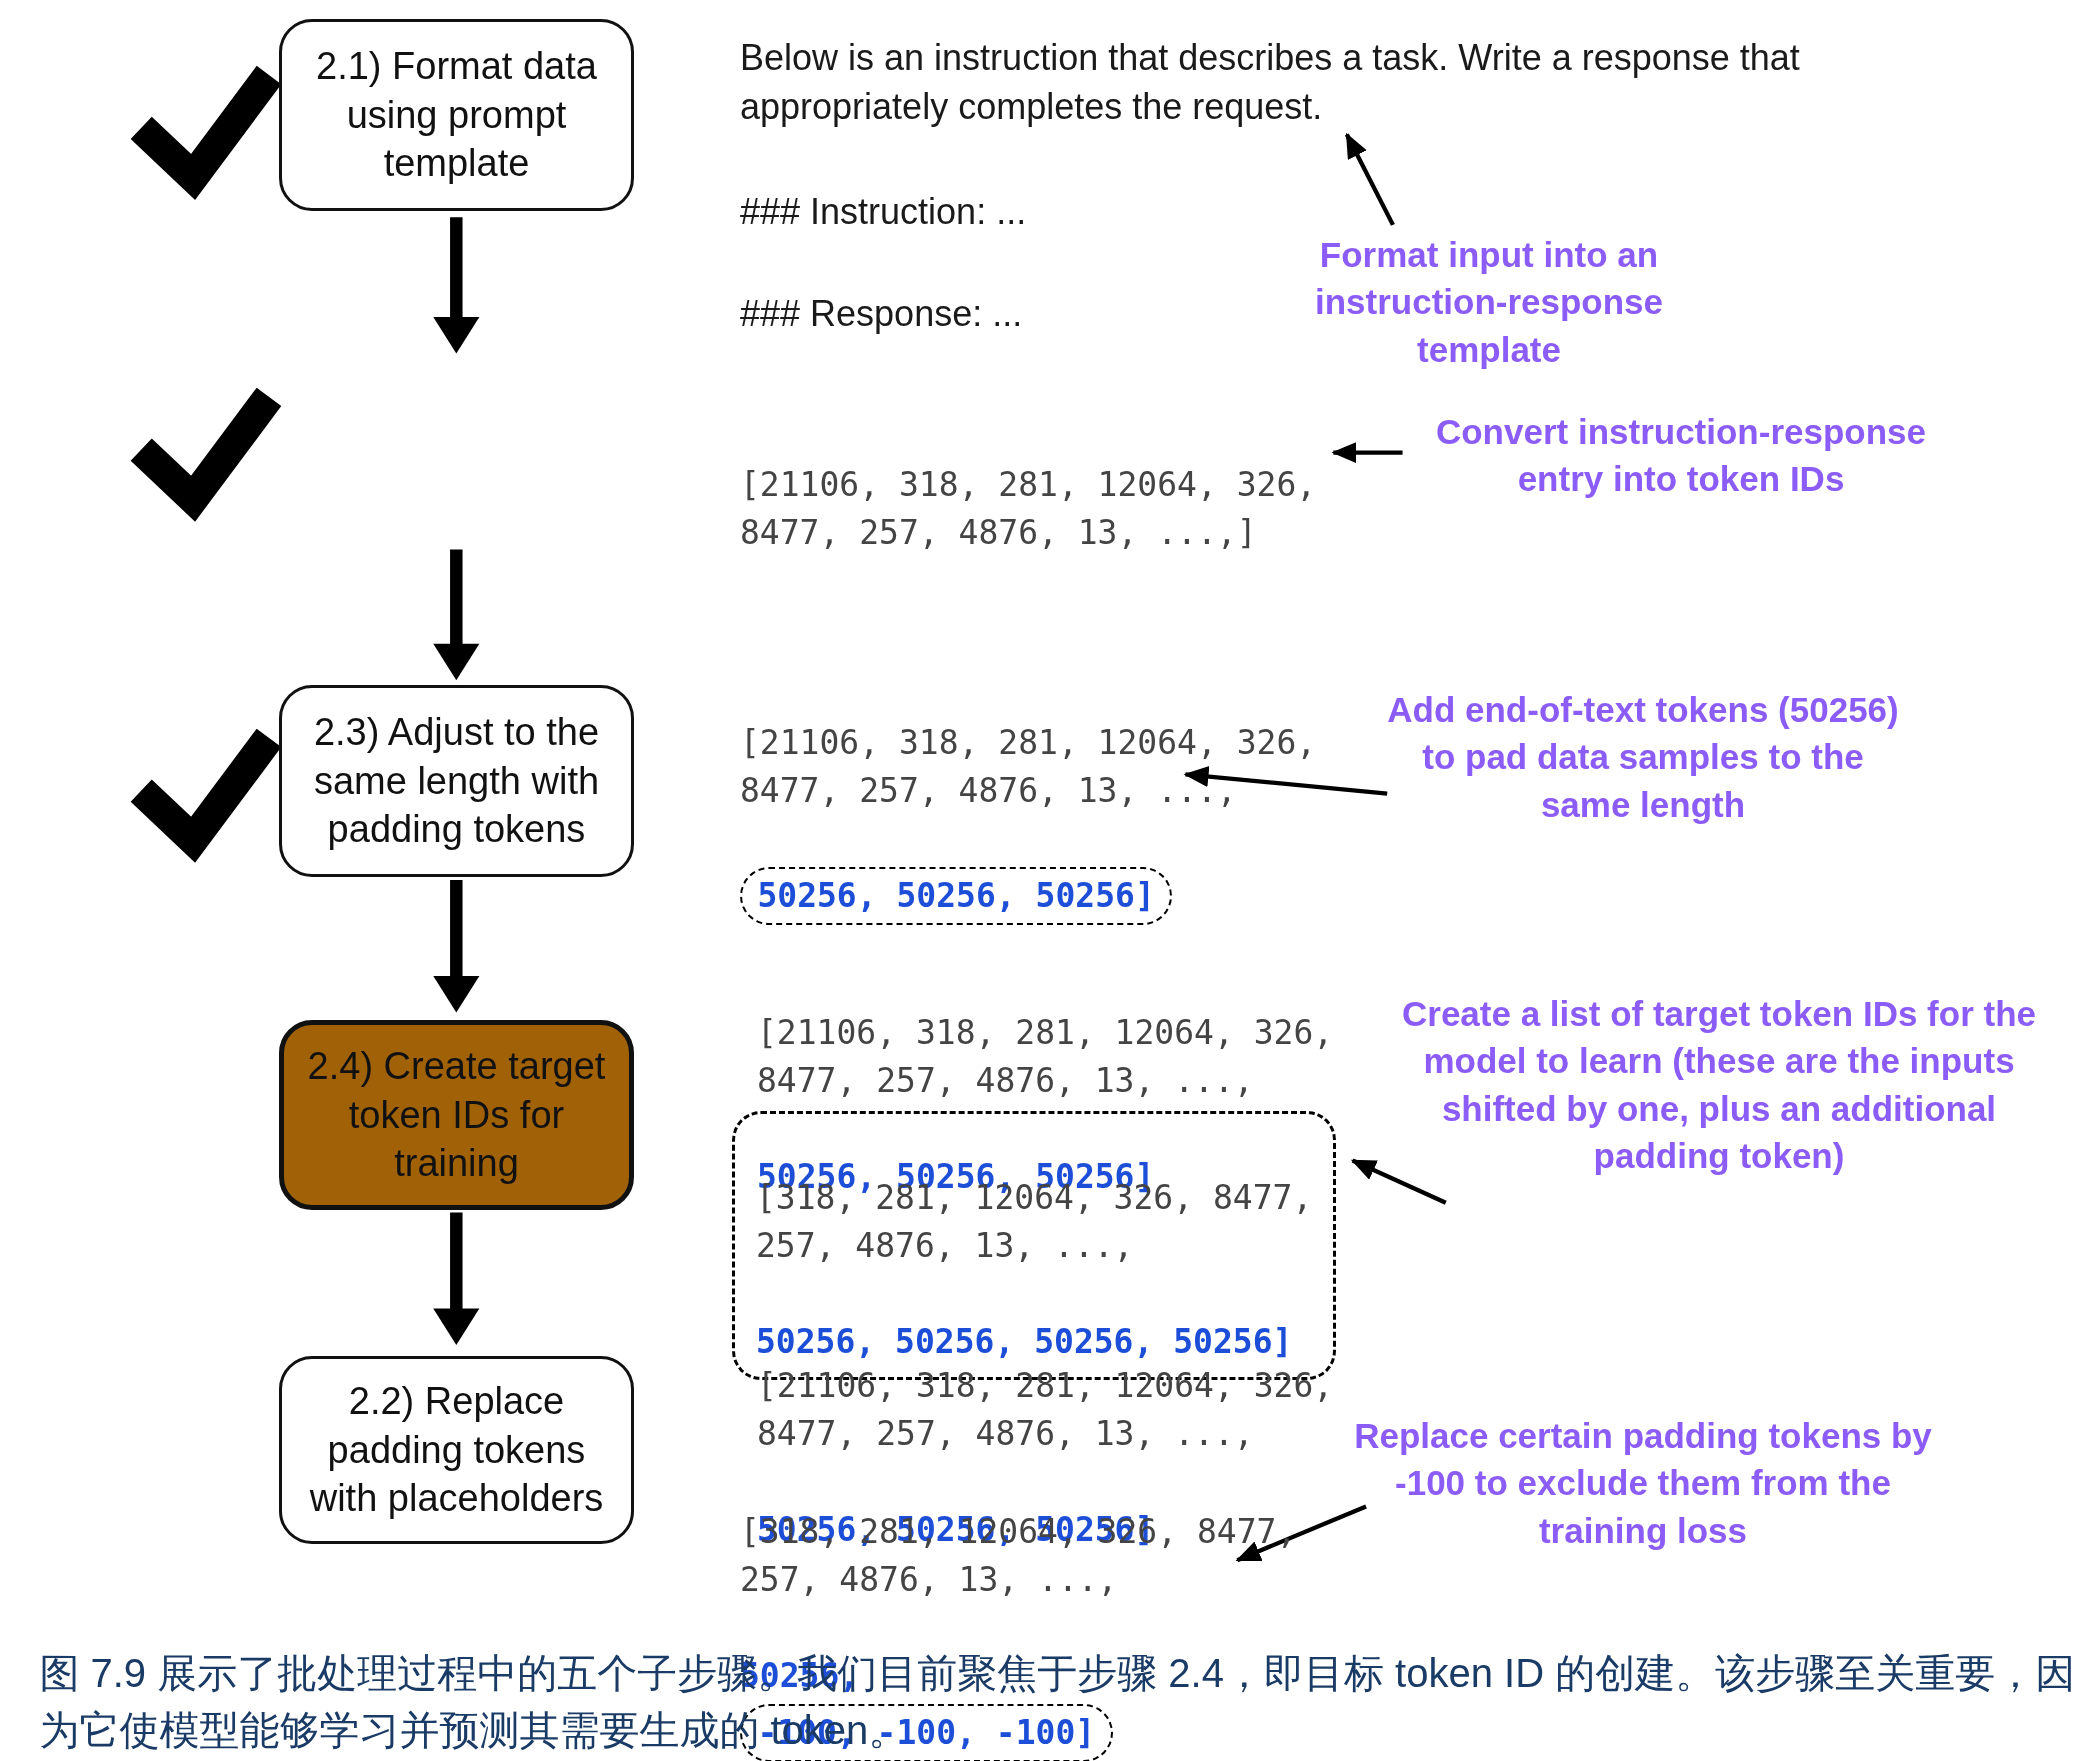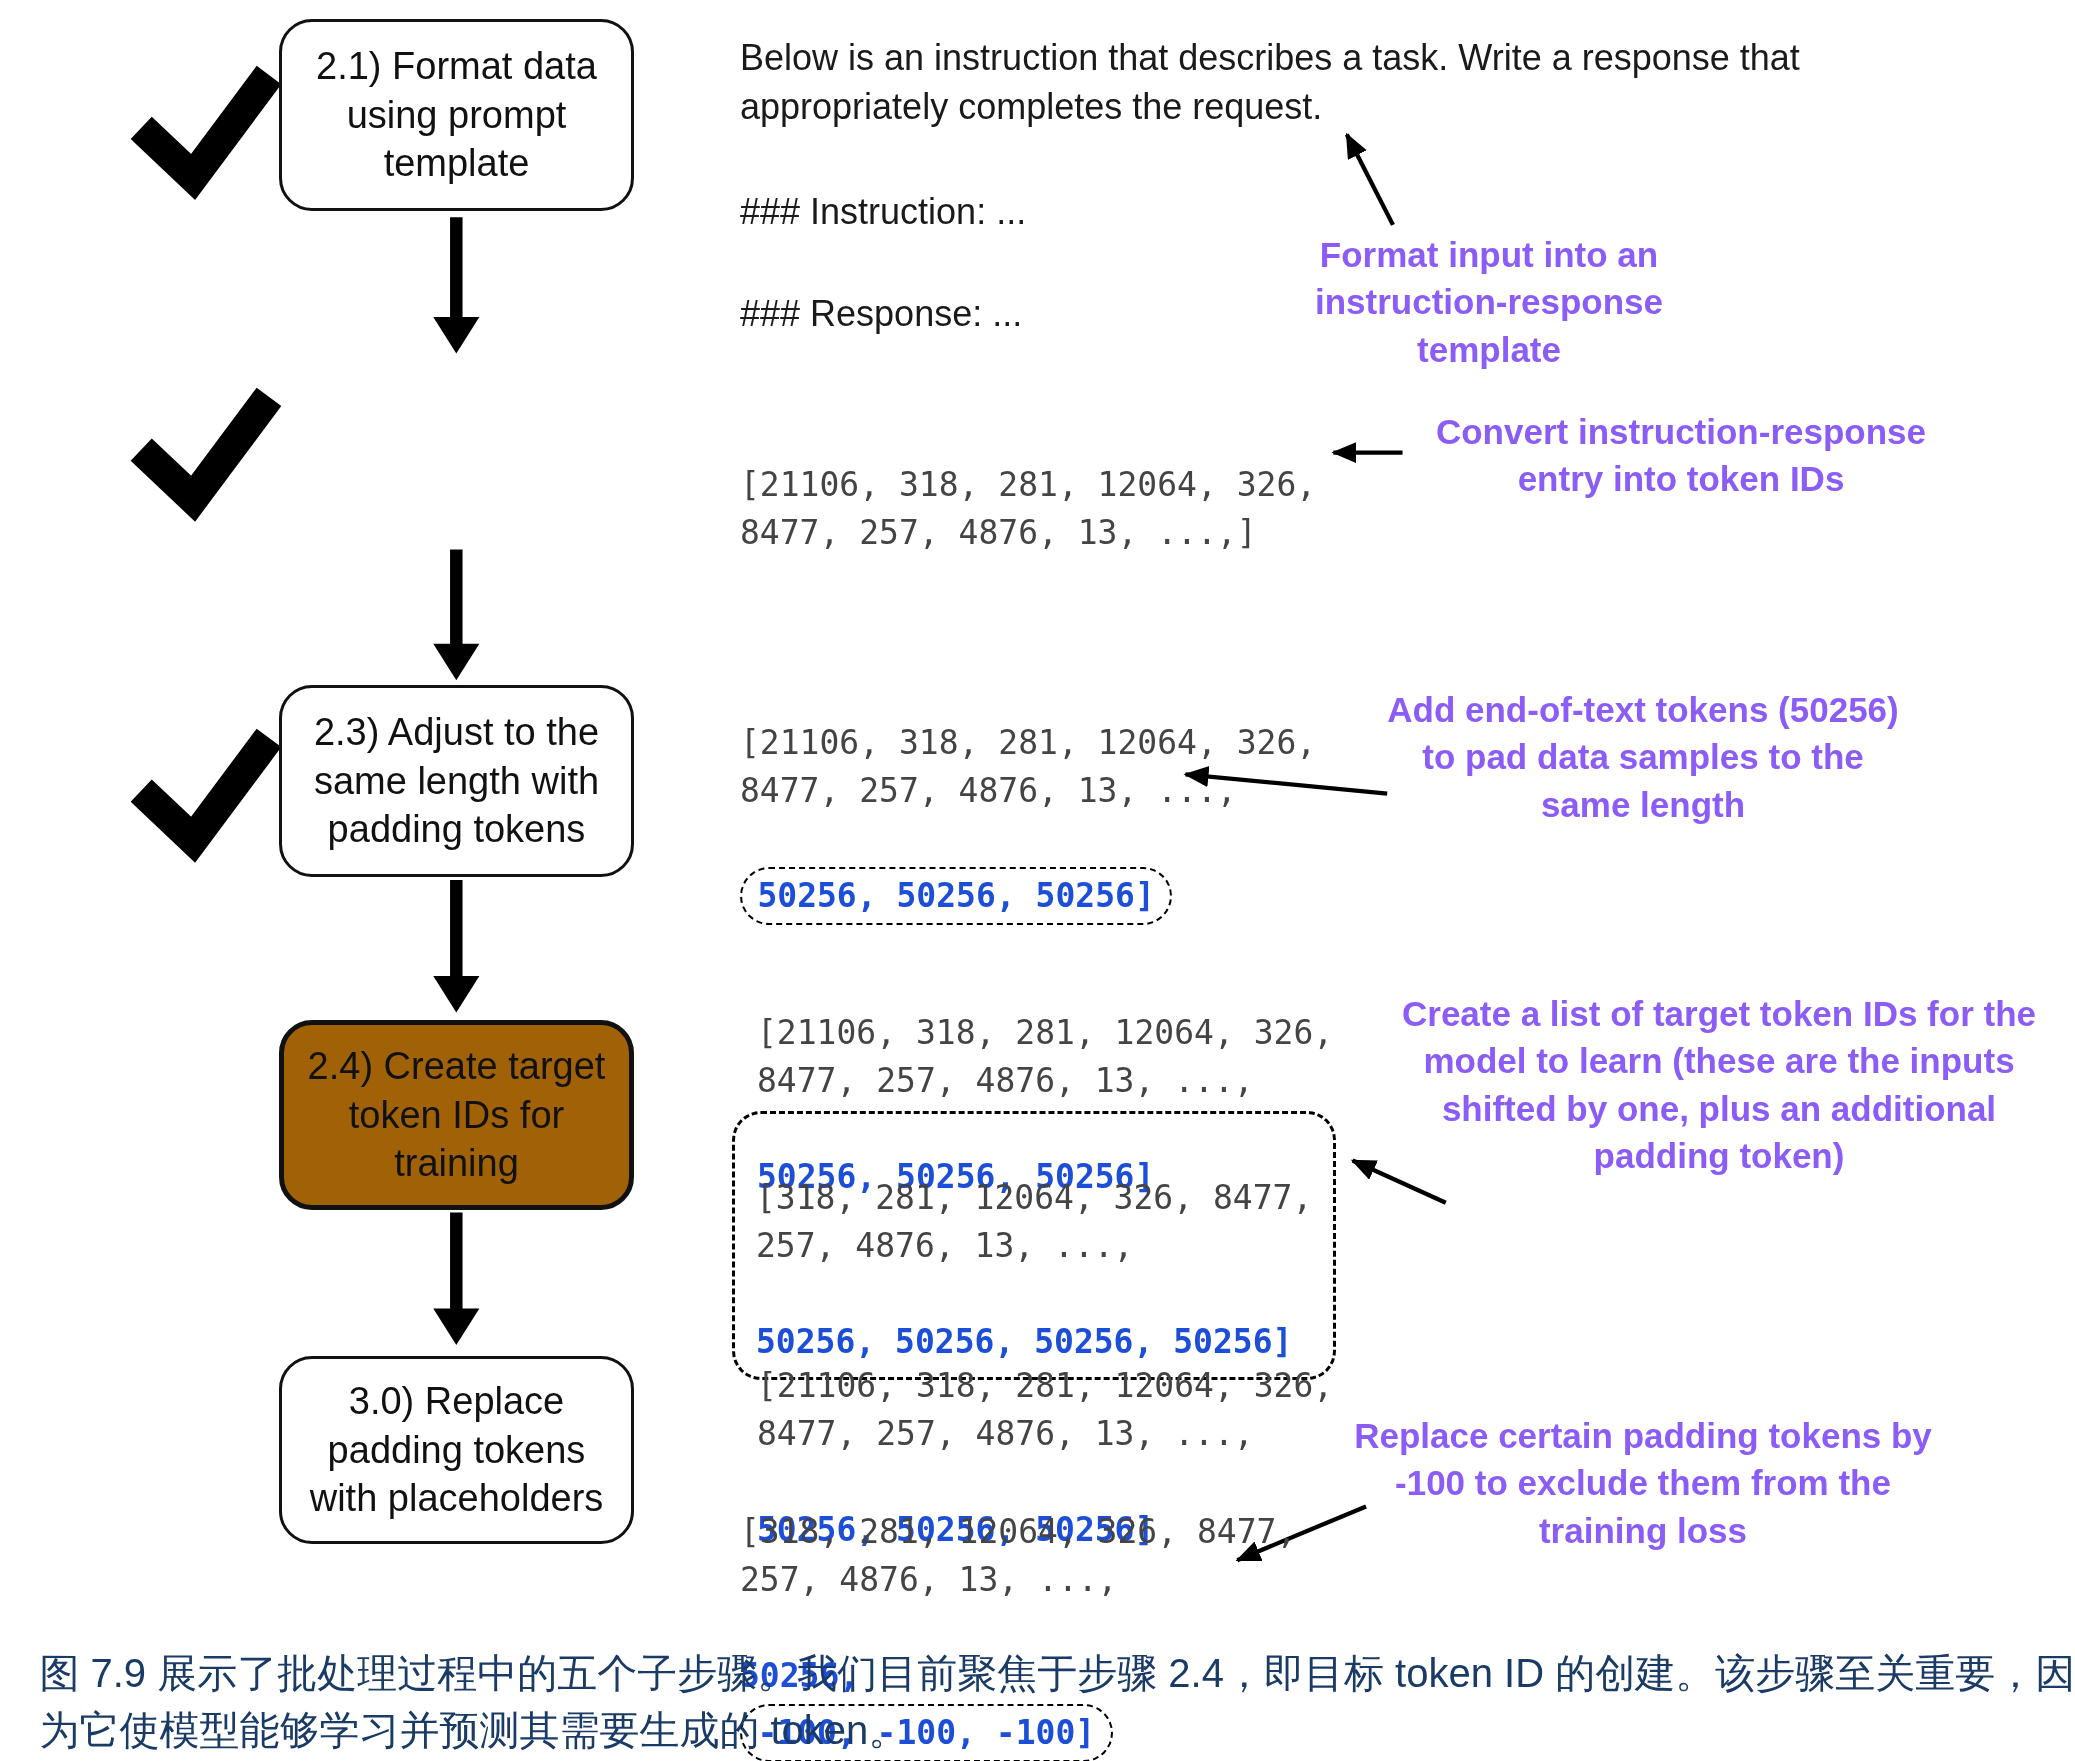--- a/index.html
+++ b/index.html
@@ -89,21 +89,21 @@
   <div class="flow-box" style="top:19px;height:192px;">
     <span>2.1) Format data using prompt template</span>
   </div>
   <div class="flow-box" style="top:685px;height:192px;">
     <span>2.3) Adjust to the same length with padding tokens</span>
   </div>
   <div class="flow-box highlight" style="top:1020px;height:190px;background:#a16207;">
     <span>2.4) Create target token IDs for training</span>
   </div>
   <div class="flow-box" style="top:1356px;height:188px;">
-    <span>3.0) Replace padding tokens with placeholders</span>
+    <span>2.2) Replace padding tokens with placeholders</span>
   </div>
 
   <div class="abs sans-sample" style="left:740px;top:34px;width:1230px;">Below is an instruction that describes a task. Write a response that appropriately completes the request.</div>
   <div class="abs sans-sample" style="left:740px;top:188px;">### Instruction: ...</div>
   <div class="abs sans-sample" style="left:740px;top:290px;">### Response: ...</div>
 
   <div class="abs mono" style="left:740px;top:413px;">
     <span>[21106, 318, 281, 12064, 326,
 8477, 257, 4876, 13, ...,]</span>
   </div>

